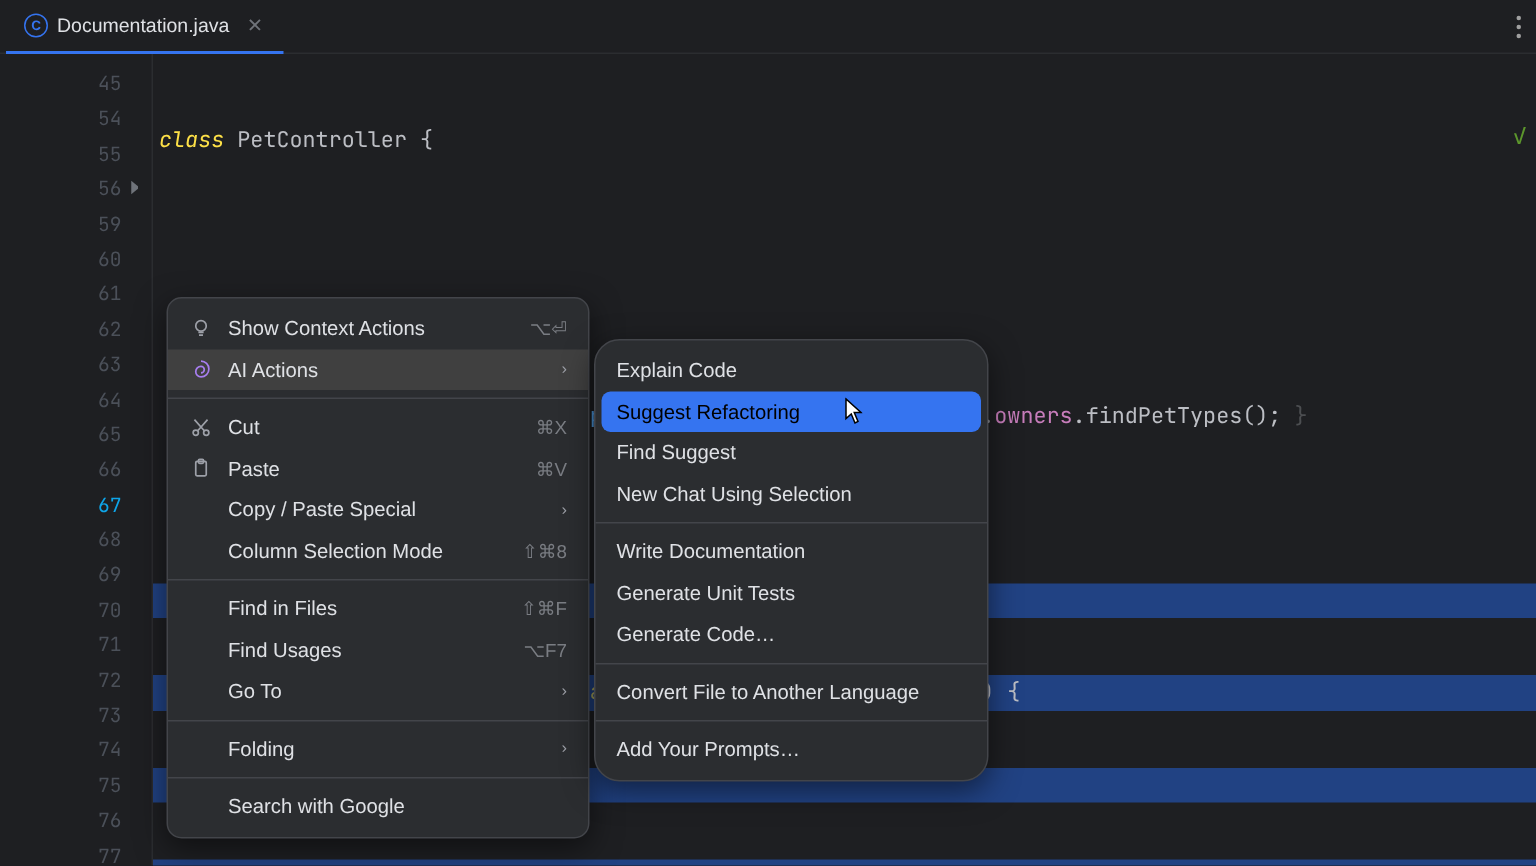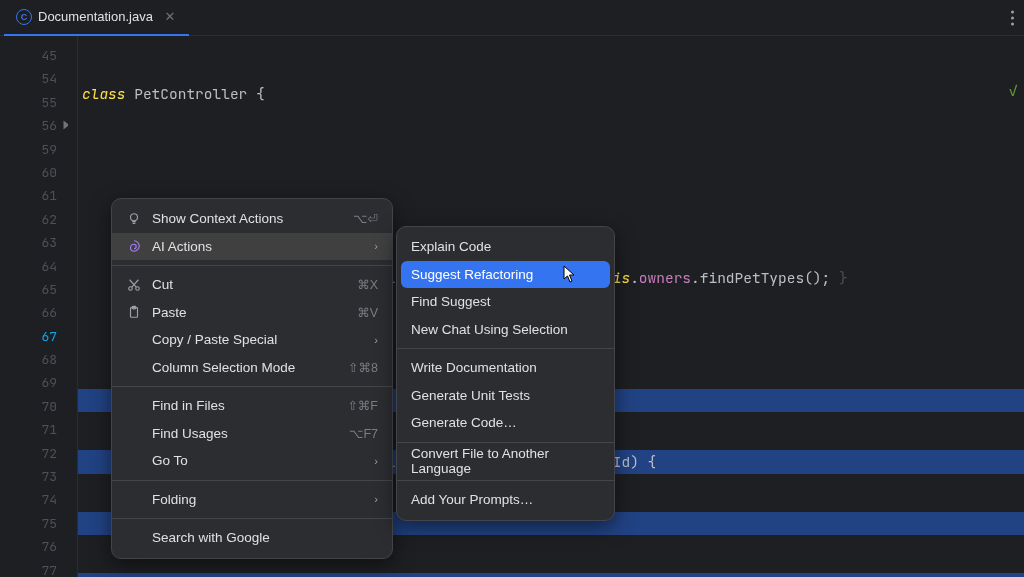--- a/index.html
+++ b/index.html
@@ -55,21 +55,21 @@
   
   .editor {
     display: flex;
     height: calc(100% - 36px);
     background: #1e1f22;
     position: relative;
     font-family: "JetBrains Mono", "Fira Code", Menlo, Consolas, monospace;
     font-size: 14.5px;
   }
   .gutter {
-    width: 78px;
+    width: 102px;
     flex-shrink: 0;
     text-align: right;
     color: #4b5059;
     padding-top: 8px;
     user-select: none;
     border-right: 1px solid #2b2d30;
   }
   .gutter .ln {
     height: 23.4px;
     line-height: 23.4px;
@@ -114,30 +114,30 @@
     position: absolute;
     background: #2b2d30;
     border: 1px solid #43454a;
     border-radius: 10px;
     box-shadow: 0 6px 20px rgba(0,0,0,.5);
     padding: 6px 0;
     color: #dfe1e5;
     font-size: 13.5px;
   }
   .menu1 { left: 111px; top: 198px; width: 282px; }
-  .menu2 { left: 396px; top: 226px; width: 219px; }
+  .menu2 { left: 396px; top: 226px; width: 263px; border-radius: 17px; }
   .mi {
     display: flex; align-items: center;
     height: 27.5px;
     padding: 0 14px;
     gap: 10px;
     position: relative;
   }
   .mi.hl { background: #404040; }
-  .mi.sel2 { background: #3574f0; color: #ffffff; border-radius: 6px; margin: 0 4px; padding: 0 10px; }
+  .mi.sel2 { background: #3574f0; color: #000000; border-radius: 6px; margin: 0 4px; padding: 0 10px; }
   .mi .ico { width: 16px; height: 16px; display:flex; align-items:center; justify-content:center; color:#9da0a8; }
   .mi .sc { position: absolute; right: 14px; color: #7a7d83; font-size: 12.5px; }
   .mi .chev { position:absolute; right:14px; color:#9da0a8; font-size:11px; }
   .sep { height: 1px; background: #43454a; margin: 5px 0; }
 
   .cursor {
     position:absolute;
     left:563px; top:265px;
     width:12px; height:18px;
     pointer-events:none;

